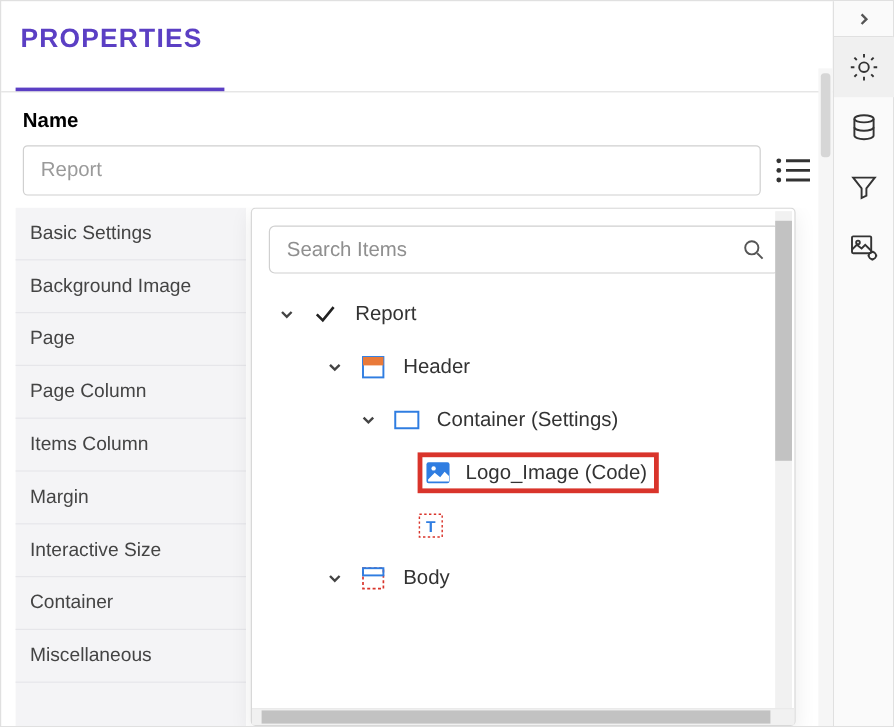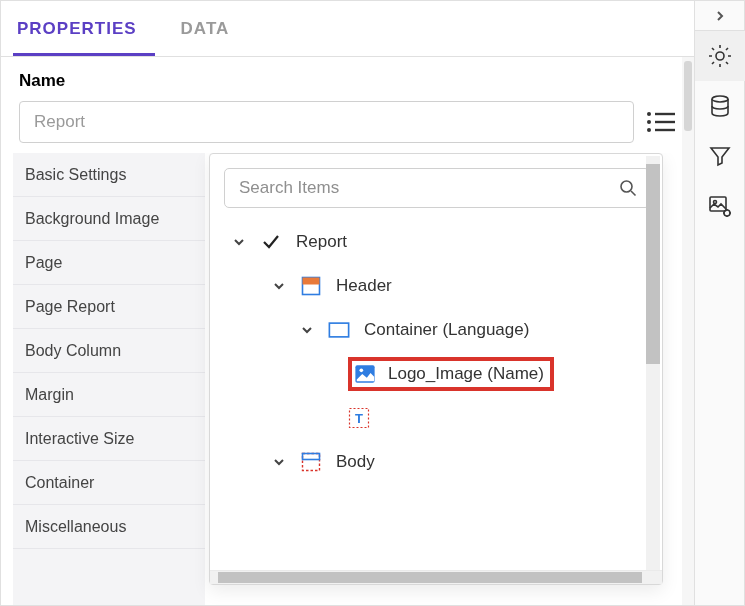--- a/index.html
+++ b/index.html
@@ -4,21 +4,21 @@
 <style>
   * { box-sizing: border-box; }
   html, body { margin:0; padding:0; font-family: -apple-system, BlinkMacSystemFont, "Segoe UI", Arial, sans-serif; font-size:14px; color:#333; background:#fff; }
   .app { display:flex; width:745px; height:606px; border:1px solid #e0e0e0; }
   .main { flex:1; display:flex; flex-direction:column; position:relative; }
   .side { width:50px; border-left:1px solid #e0e0e0; background:#fafafa; display:flex; flex-direction:column; align-items:center; }
   .side-top { height:30px; width:100%; border-bottom:1px solid #e0e0e0; display:flex; align-items:center; justify-content:center; }
   .side-btn { width:50px; height:50px; display:flex; align-items:center; justify-content:center; cursor:pointer; }
   .side-btn.active { background:#f0f0f0; }
   .tabs { display:flex; border-bottom:1px solid #e0e0e0; padding:0 12px; }
-  .tab { padding:18px 18px 14px 4px; font-size:17px; font-weight:600; letter-spacing:1px; color:#9a9a9a; cursor:pointer; margin-right:22px; }
+  .tab { padding:18px 18px 28px 4px; font-size:22px; font-weight:600; letter-spacing:1px; color:#9a9a9a; cursor:pointer; margin-right:22px; }
   .tab.active { color:#5b3fc4; border-bottom:3px solid #5b3fc4; }
   .name-block { padding:14px 18px 10px 18px; }
   .name-label { font-size:17px; font-weight:600; color:#000000; margin-bottom:10px; }
   .name-row { display:flex; align-items:center; gap:10px; }
   .name-input { flex:1; height:42px; border:1px solid #d0d0d0; border-radius:4px; padding:0 14px; font-size:17px; color:#9a9a9a; background:#fff; }
   .list-icon { width:32px; height:32px; display:flex; align-items:center; justify-content:center; cursor:pointer; color:#333; }
   .content-wrap { flex:1; position:relative; overflow:hidden; }
   .settings-list { position:absolute; left:12px; top:0; bottom:0; width:192px; background:#f4f4f6; }
   .settings-list .row { height:44px; display:flex; align-items:center; padding:0 12px; font-size:16px; color:#444; border-bottom:1px solid #e6e6ea; cursor:pointer; }
   .popup { position:absolute; left:208px; top:0; width:454px; background:#fff; border:1px solid #d8d8d8; border-radius:4px; box-shadow:0 6px 18px rgba(0,0,0,.08); padding:14px 12px 12px 14px; display:flex; flex-direction:column; }
@@ -43,21 +43,20 @@
   svg { display:block; }
 </style>
 </head>
 <body>
 
 <div class="app">
   <div class="main">
 
     <div class="tabs">
       <div class="tab active">PROPERTIES</div>
-      <div class="tab">DATA</div>
     </div>
 
     <div class="name-block">
       <div class="name-label">Name</div>
       <div class="name-row">
         <input class="name-input" readonly="" value="Report" style="">
         <div class="list-icon">
           <svg width="30" height="24" viewBox="0 0 30 24" stroke="#333" stroke-width="2.4" fill="none">
             <circle cx="4" cy="4" r="2" fill="#333" stroke="none"></circle>
               <line x1="10" y1="4" x2="30" y2="4"></line>
@@ -68,22 +67,22 @@
           </svg>
         </div>
       </div>
     </div>
 
     <div class="content-wrap">
       <div class="settings-list">
         <div class="row">Basic Settings</div>
         <div class="row">Background Image</div>
         <div class="row">Page</div>
-        <div class="row">Page Report</div>
-        <div class="row">Body Column</div>
+        <div class="row">Page Column</div>
+        <div class="row">Items Column</div>
         <div class="row">Margin</div>
         <div class="row">Interactive Size</div>
         <div class="row">Container</div>
         <div class="row">Miscellaneous</div>
       </div>
 
       <div class="popup" style="height:432px;">
         <div class="search">
           <input placeholder="Search Items" style="">
           <span>
@@ -129,33 +128,33 @@
             <span class="chev">
               <svg width="14" height="14" viewBox="0 0 14 14" stroke="#444" stroke-width="2" fill="none">
                   <polyline points="3,5 7,9 11,5"></polyline>
                 </svg>
             </span>
             <span class="ico">
               <svg width="24" height="18" viewBox="0 0 24 18">
                   <rect x="1.5" y="1.5" width="21" height="15" fill="none" stroke="#2f7de1" stroke-width="1.8"></rect>
                 </svg>
             </span>
-            <span>Container (Language)</span>
+            <span>Container (Settings)</span>
           </div>
 
           <div class="tree-row indent4">
             <span class="highlight">
               <span class="ico" style="margin-right:12px;">
                 <svg width="24" height="22" viewBox="0 0 24 22">
                     <rect x="1.5" y="1.5" width="21" height="19" rx="2" fill="#2f7de1"></rect>
                     <circle cx="8" cy="7" r="2" fill="#fff"></circle>
                     <polyline points="3,17 9,11 14,15 18,10 22,14 22,19 3,19" fill="#fff"></polyline>
                   </svg>
               </span>
-              <span>Logo_Image (Name)</span>
+              <span>Logo_Image (Code)</span>
             </span>
           </div>
 
           <div class="tree-row indent4">
             <span class="ico">
               <svg width="22" height="22" viewBox="0 0 22 22">
                   <rect x="1.5" y="1.5" width="19" height="19" fill="none" stroke="#d9342b" stroke-width="1.2" stroke-dasharray="2 2"></rect>
                   <text x="11" y="16" font-size="13" font-weight="600" fill="#2f7de1" text-anchor="middle" font-family="Arial">T</text>
                 </svg>
             </span>

